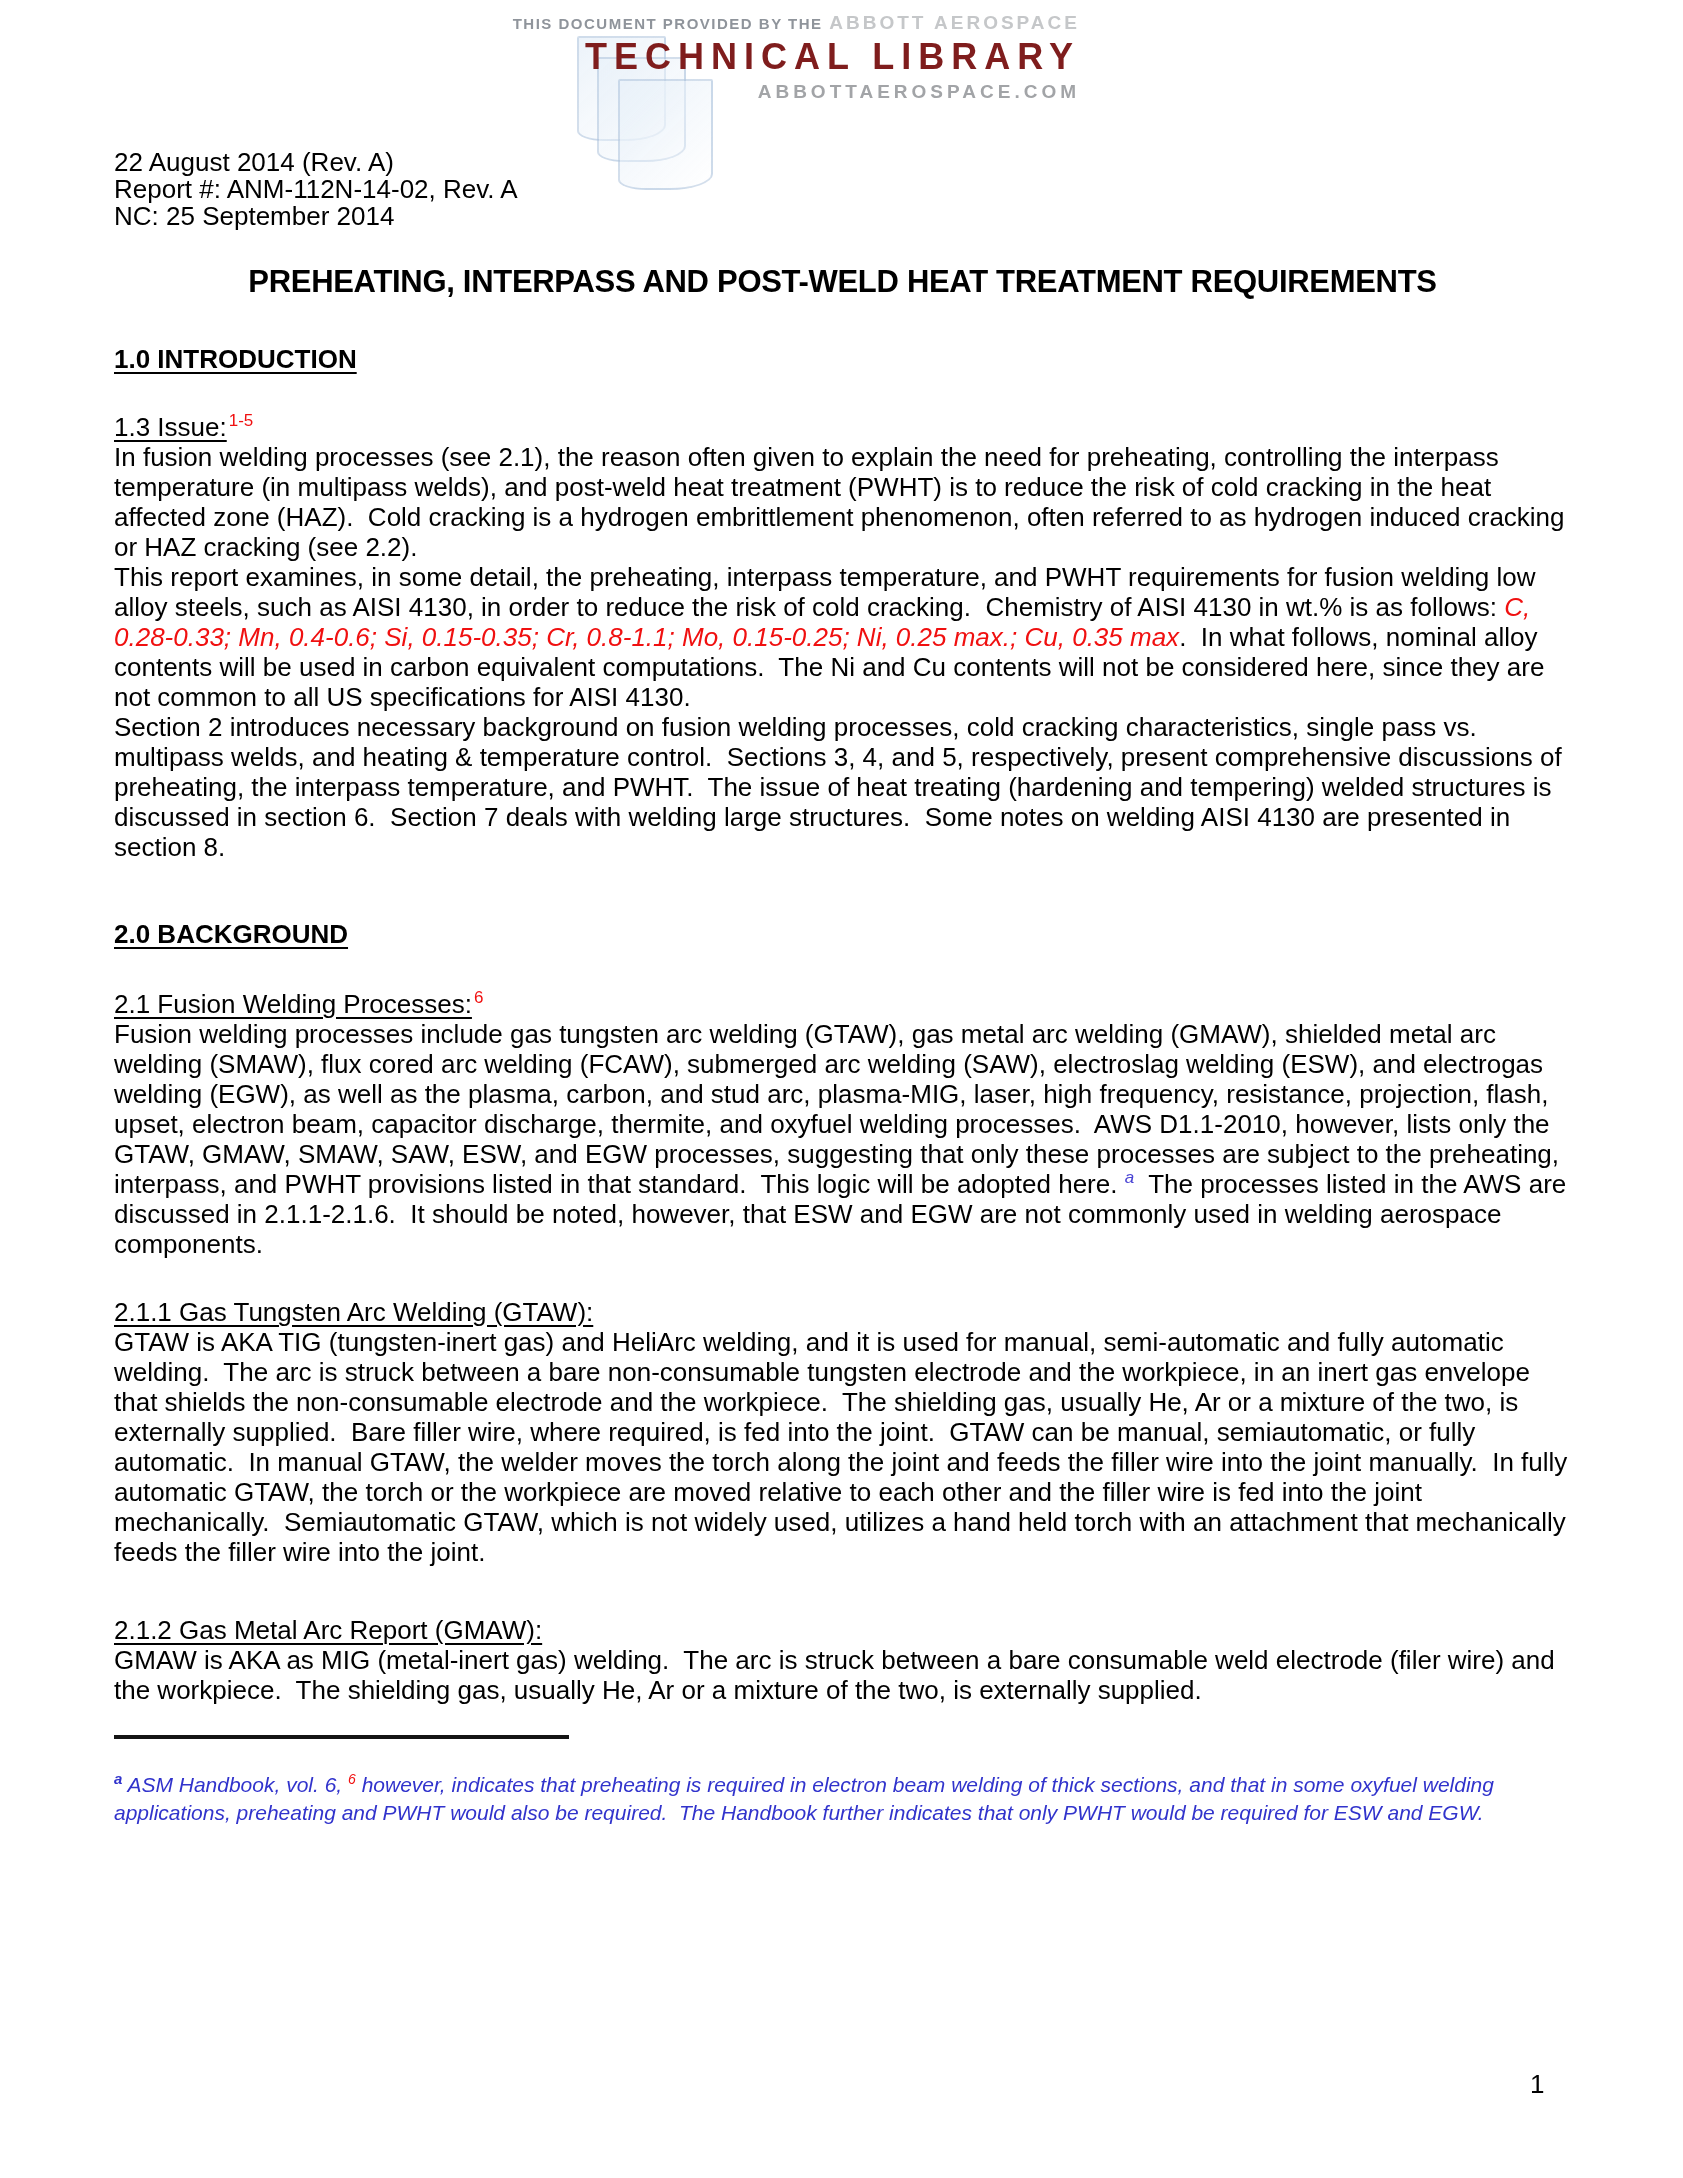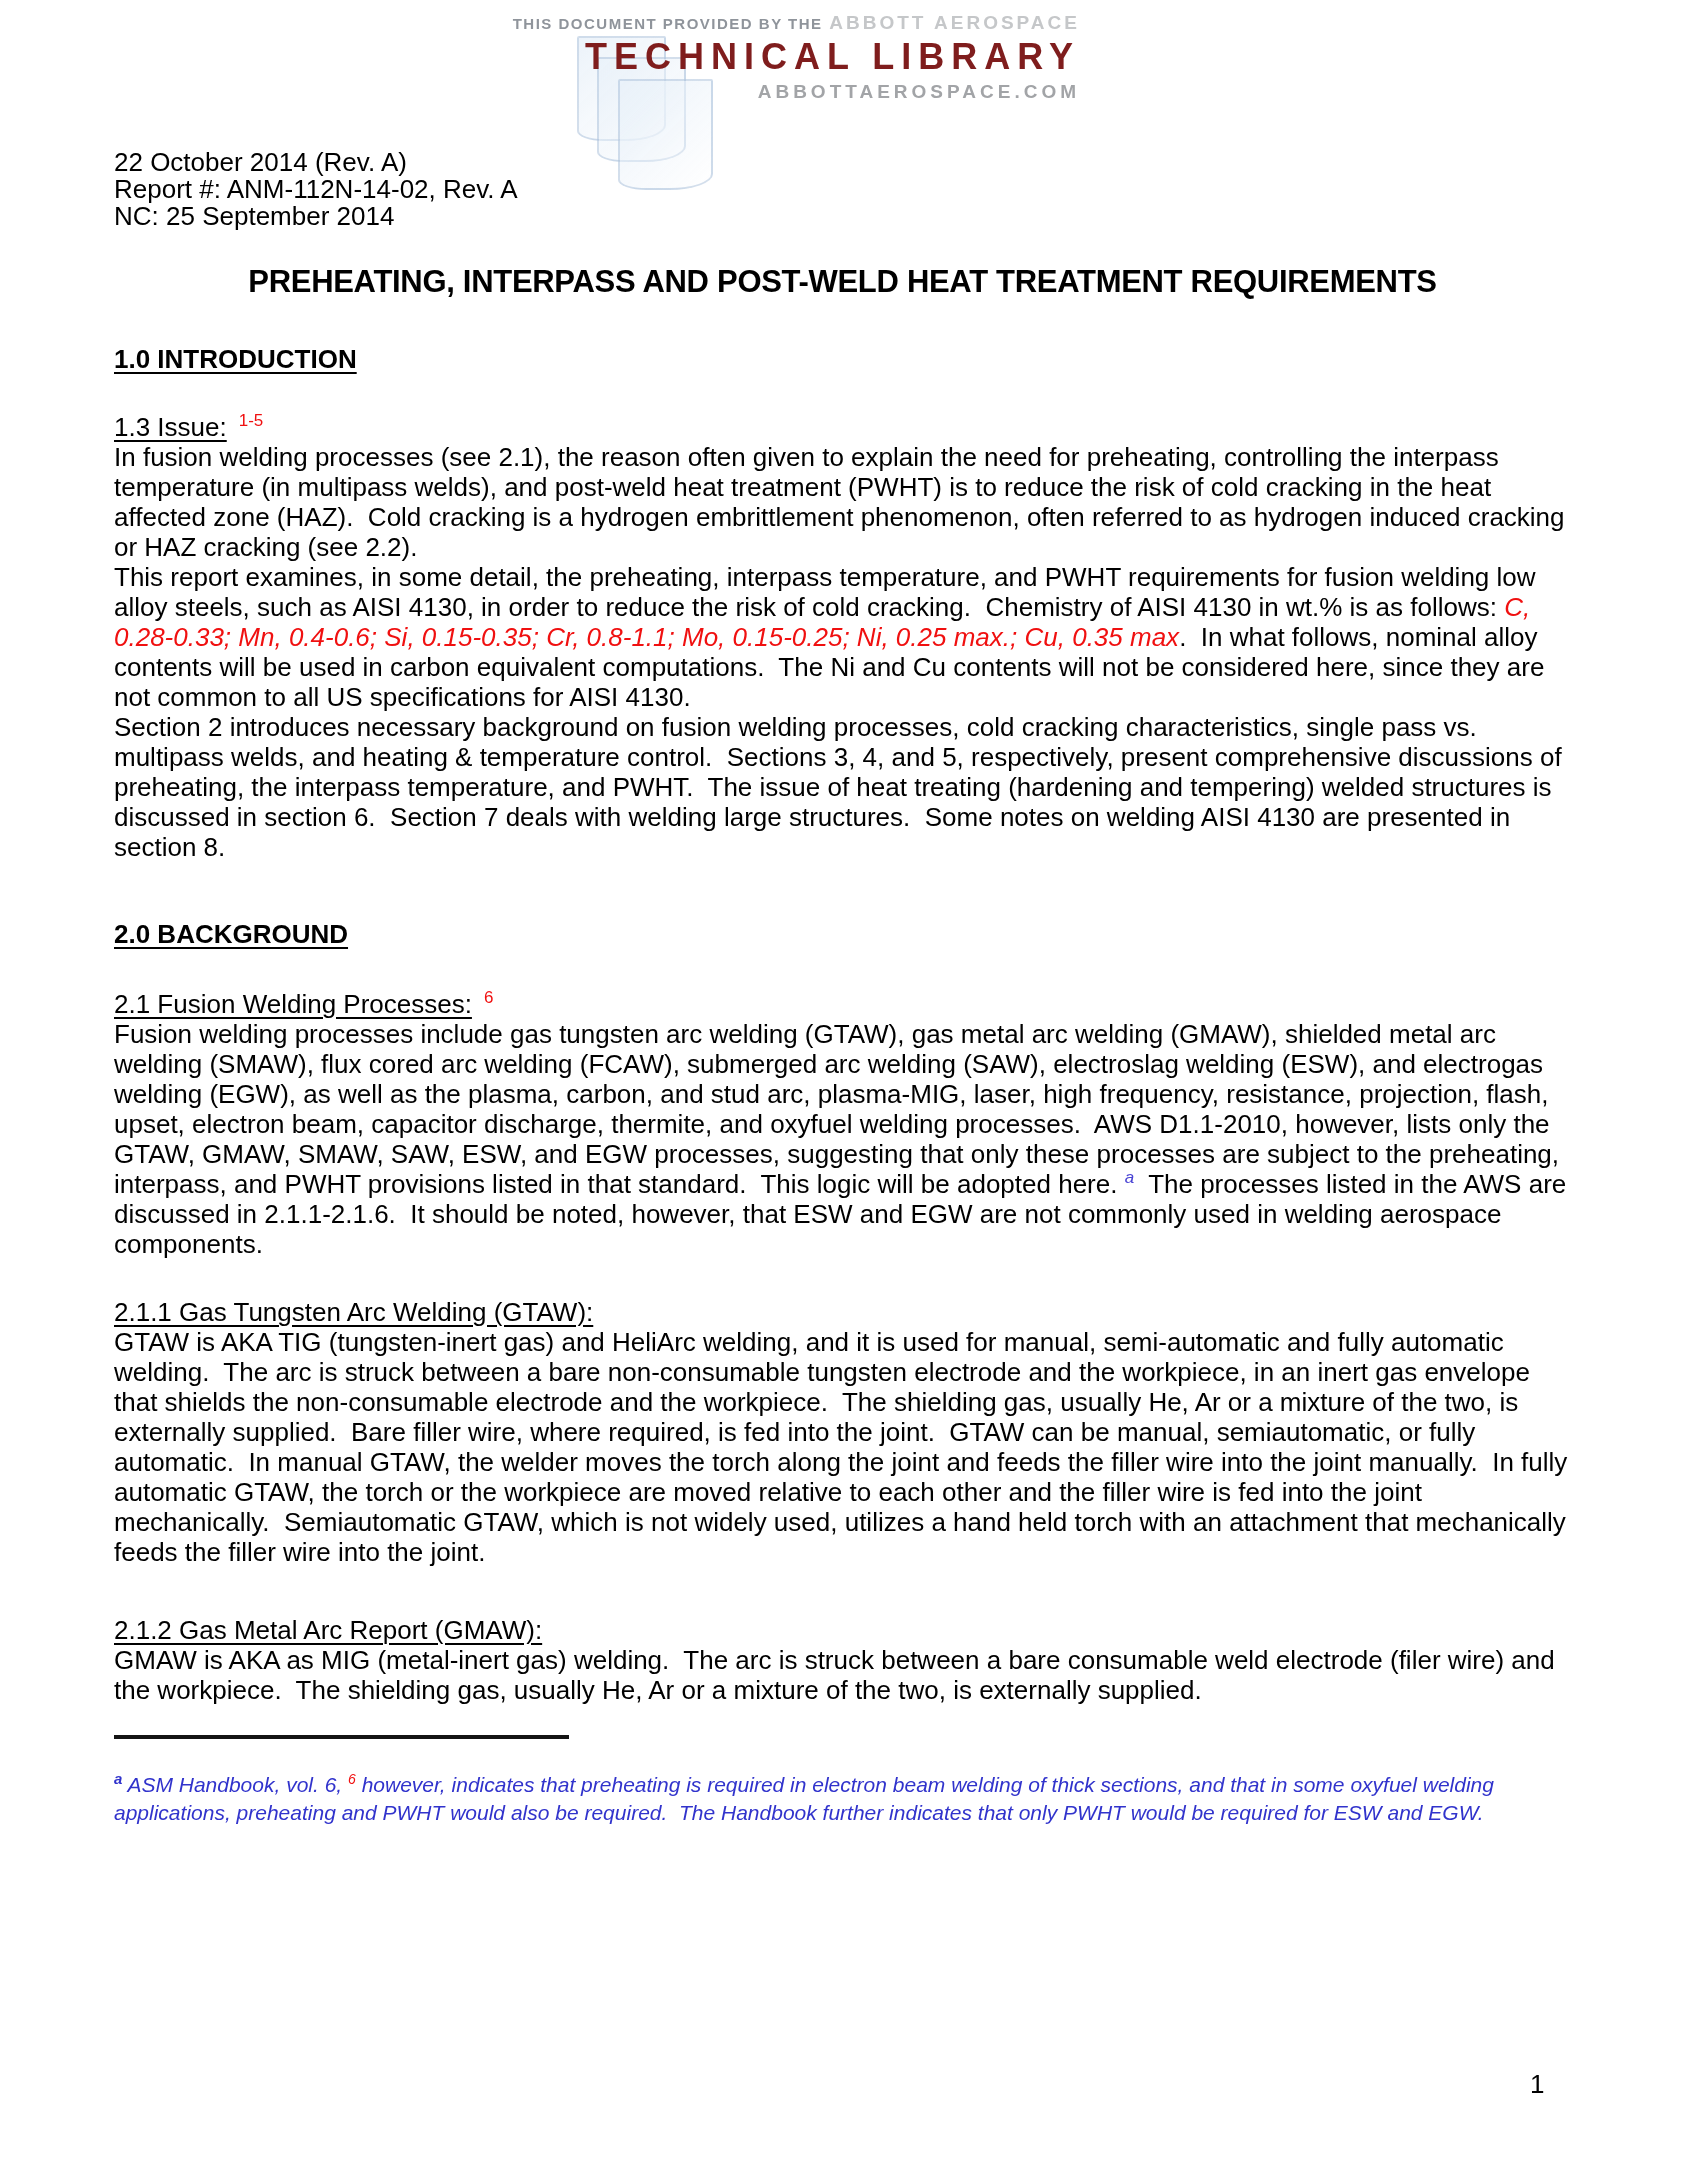--- a/index.html
+++ b/index.html
@@ -30,21 +30,21 @@
   .content { position:absolute; left:114px; top:0; width:1457px; }
 
   .meta { margin-top:149px; font-size:26px; line-height:27px; }
 
   .doc-title { margin:34px 0 0 0; font-size:31px; line-height:36px; font-weight:bold;
                text-align:center; letter-spacing:-0.3px; }
 
   .h { font-size:26px; line-height:30px; margin:0; font-weight:normal; }
   .h.bold { font-weight:bold; }
   .u { text-decoration:underline; text-decoration-thickness:2px; text-underline-offset:4px; }
-  sup.red { color:#f01010; font-size:17px; vertical-align:super; line-height:0; margin-left:12px; }
+  sup.red { color:#f01010; font-size:17px; vertical-align:super; line-height:0; margin-left:2px; }
 
   .mt-intro    { margin-top:44px; }
   .mt-issue    { margin-top:38px; }
   .mt-layout   { margin-top:63px; }
   .mt-bg       { margin-top:57px; }
   .mt-fusion   { margin-top:40px; }
   .mt-gtaw     { margin-top:38px; }
   .mt-gmaw     { margin-top:48px; }
 
   p.body { margin:0; font-size:26px; line-height:30px; white-space:pre-wrap; }
@@ -78,21 +78,21 @@
       <span class="provided">THIS DOCUMENT PROVIDED BY THE</span>
       <span class="brand">ABBOTT AEROSPACE</span>
     </div>
     <div class="library">TECHNICAL LIBRARY</div>
     <div class="weburl">ABBOTTAEROSPACE.COM</div>
   </div>
 
   <main class="content">
 
     <div class="meta">
-      <div>22 October 2014 (Rev. A)</div>
+      <div>22 August 2014 (Rev. A)</div>
       <div>Report #: ANM-112N-14-02, Rev. A</div>
       <div>NC: 25 September 2014</div>
     </div>
 
     <h1 class="doc-title">
       <div>PREHEATING, INTERPASS AND POST-WELD HEAT TREATMENT REQUIREMENTS</div>
     </h1>
 
     <h2 class="h bold mt-intro"><span class="u">1.0 INTRODUCTION</span></h2>
 

